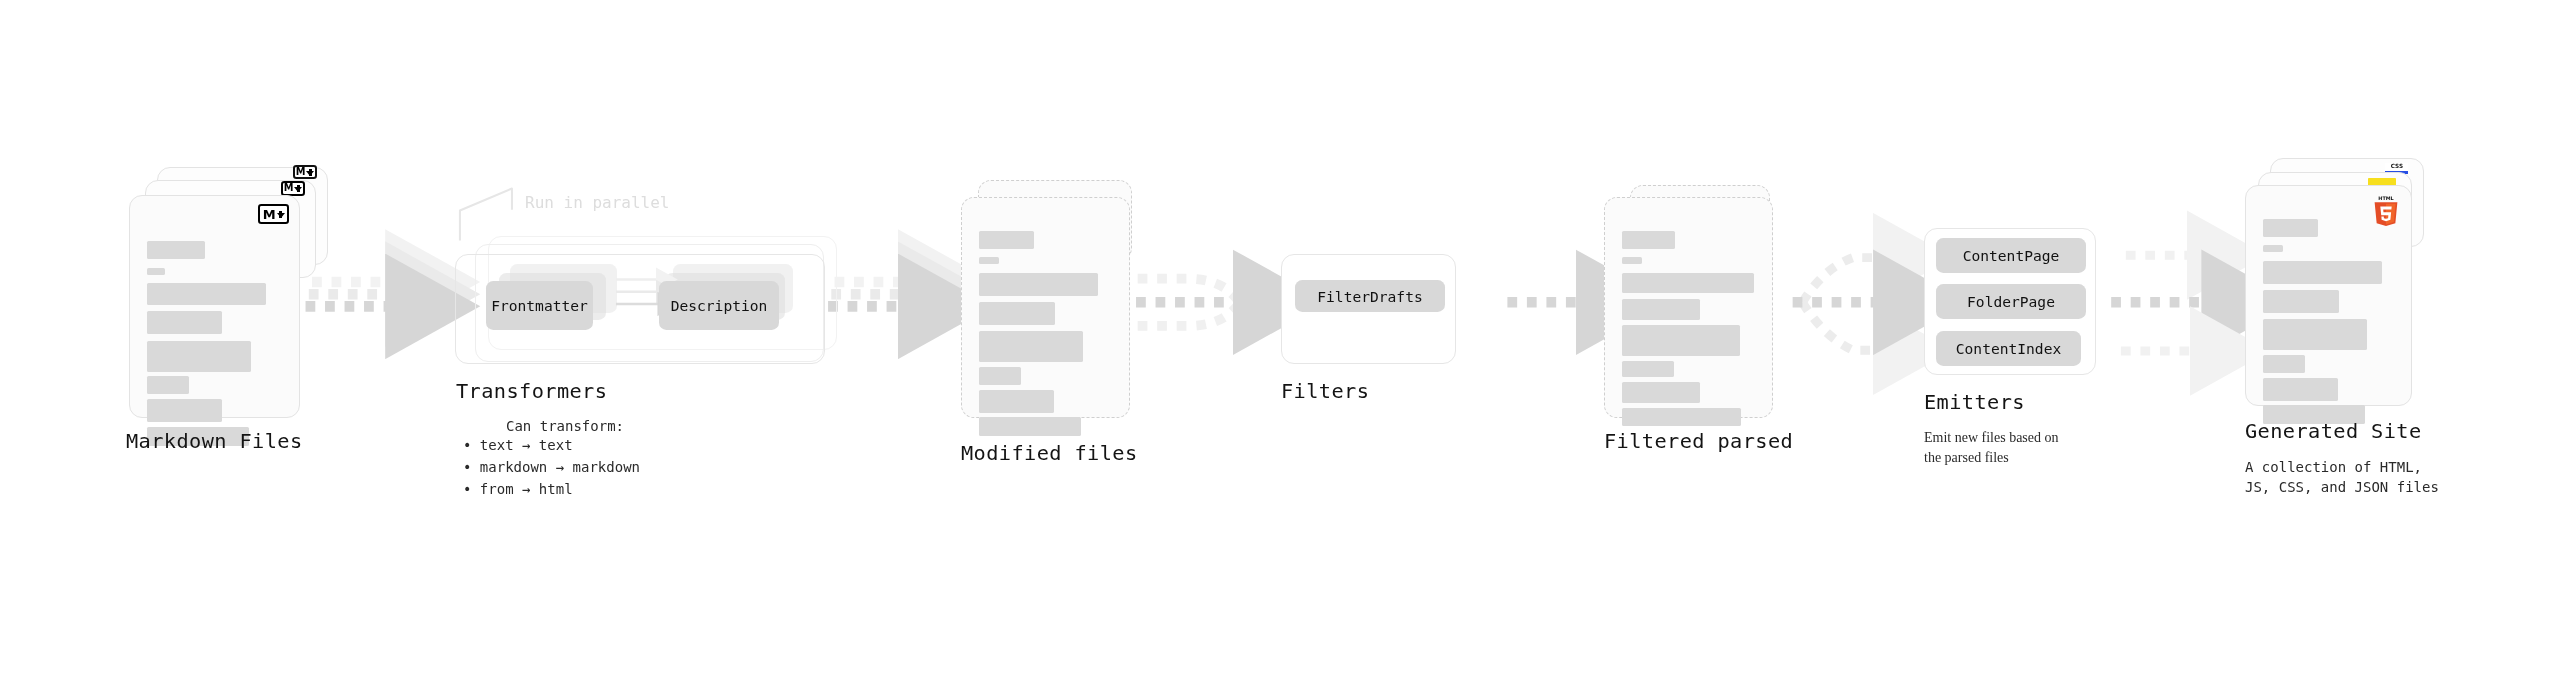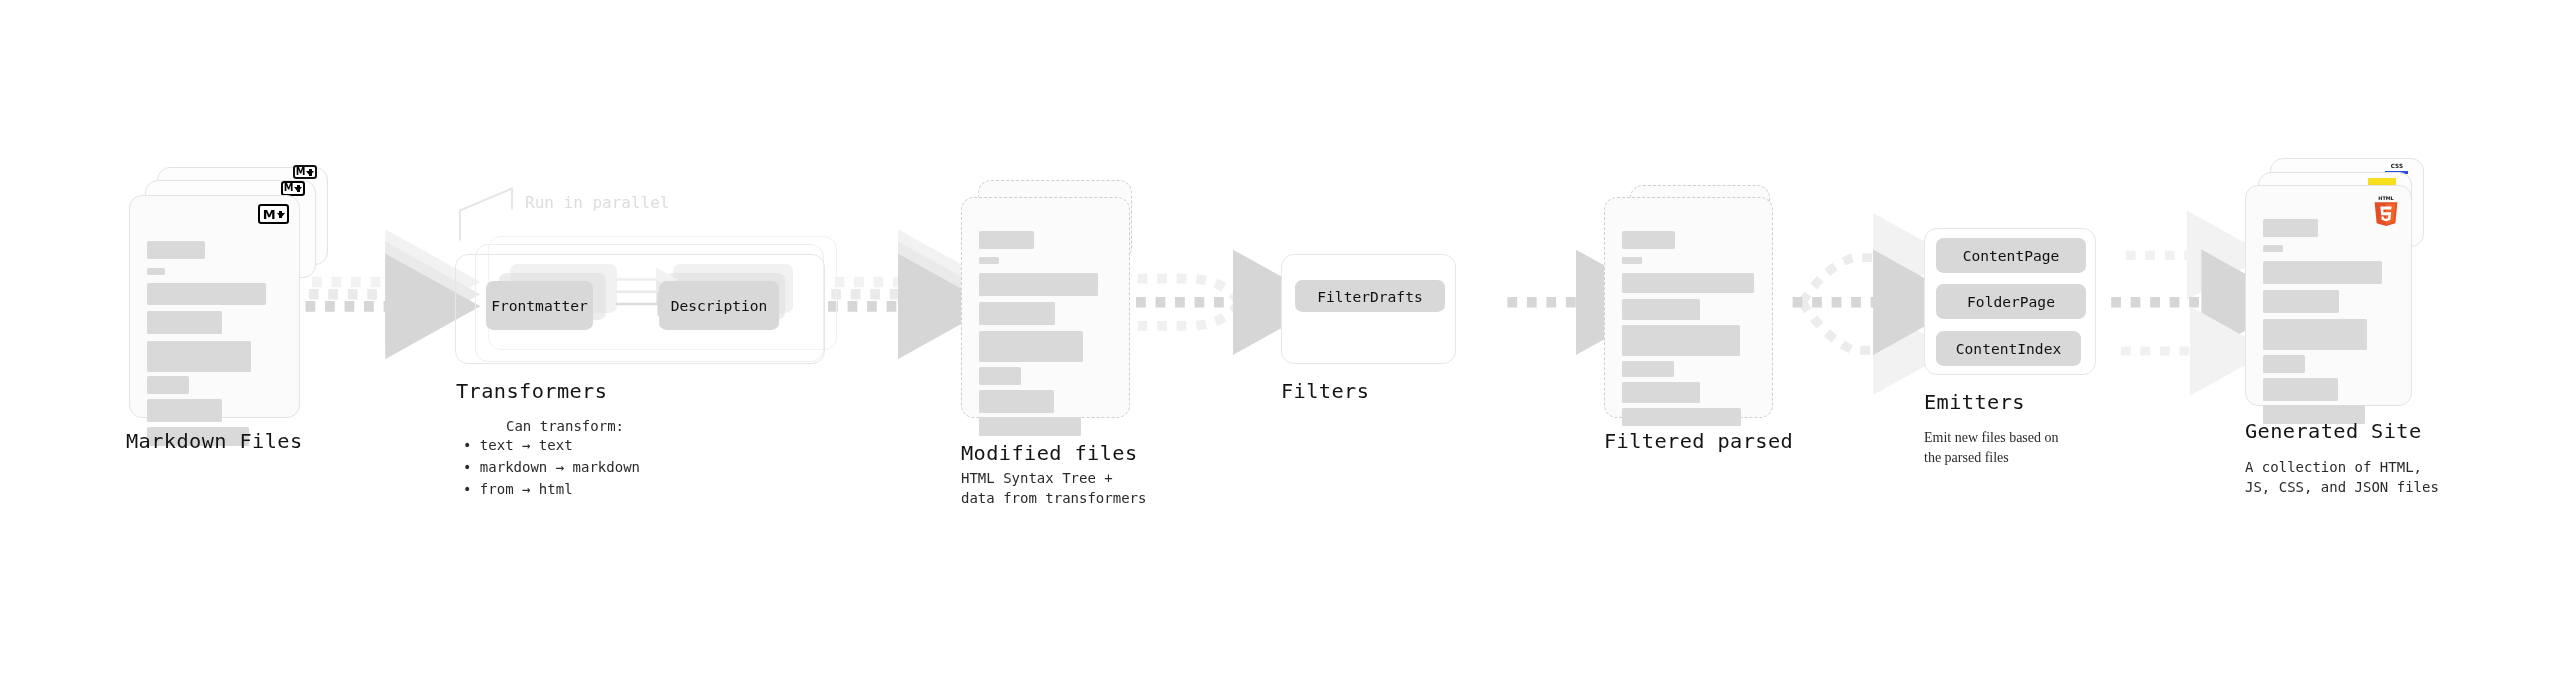--- a/index.html
+++ b/index.html
@@ -265,22 +265,20 @@
       <div class="skel" style="left:17px; top:59px; width:19.5px; height:7.3px;"></div>
       <div class="skel" style="left:17px; top:75px; width:119px; height:23px;"></div>
       <div class="skel" style="left:17px; top:104px; width:76px; height:23px;"></div>
       <div class="skel" style="left:17px; top:133px; width:104px; height:31px;"></div>
       <div class="skel" style="left:17px; top:169px; width:42px; height:18px;"></div>
       <div class="skel" style="left:17px; top:192px; width:75px; height:23px;"></div>
       <div class="skel" style="left:17px; top:219px; width:102px; height:18.7px;"></div>
     </div>
   </div>
   <div class="sec-title" style="left:961px; top:429px;margin-top:12px;">Modified files</div>
-  <div class="sec-desc" style="left:961px; top:469px;">HTML Syntax Tree +
-data from transformers</div>
 
   <div class="white-box" style="left:1281px; top:254px; width:175px; height:110px;"></div>
   <div class="pill" style="left:1295px; top:280px; width:150px; height:32px;">
     <span>FilterDrafts</span>
   </div>
   <div class="sec-title" style="left:1281px; top:379px;">Filters</div>
 
   <div class="card-stack">
     <div class="fcard dashed" style="left:1630px; top:185px; width:140px; height:73px;"></div>
     <div class="fcard dashed" style="left:1604px; top:197px; width:169px; height:221px;">

